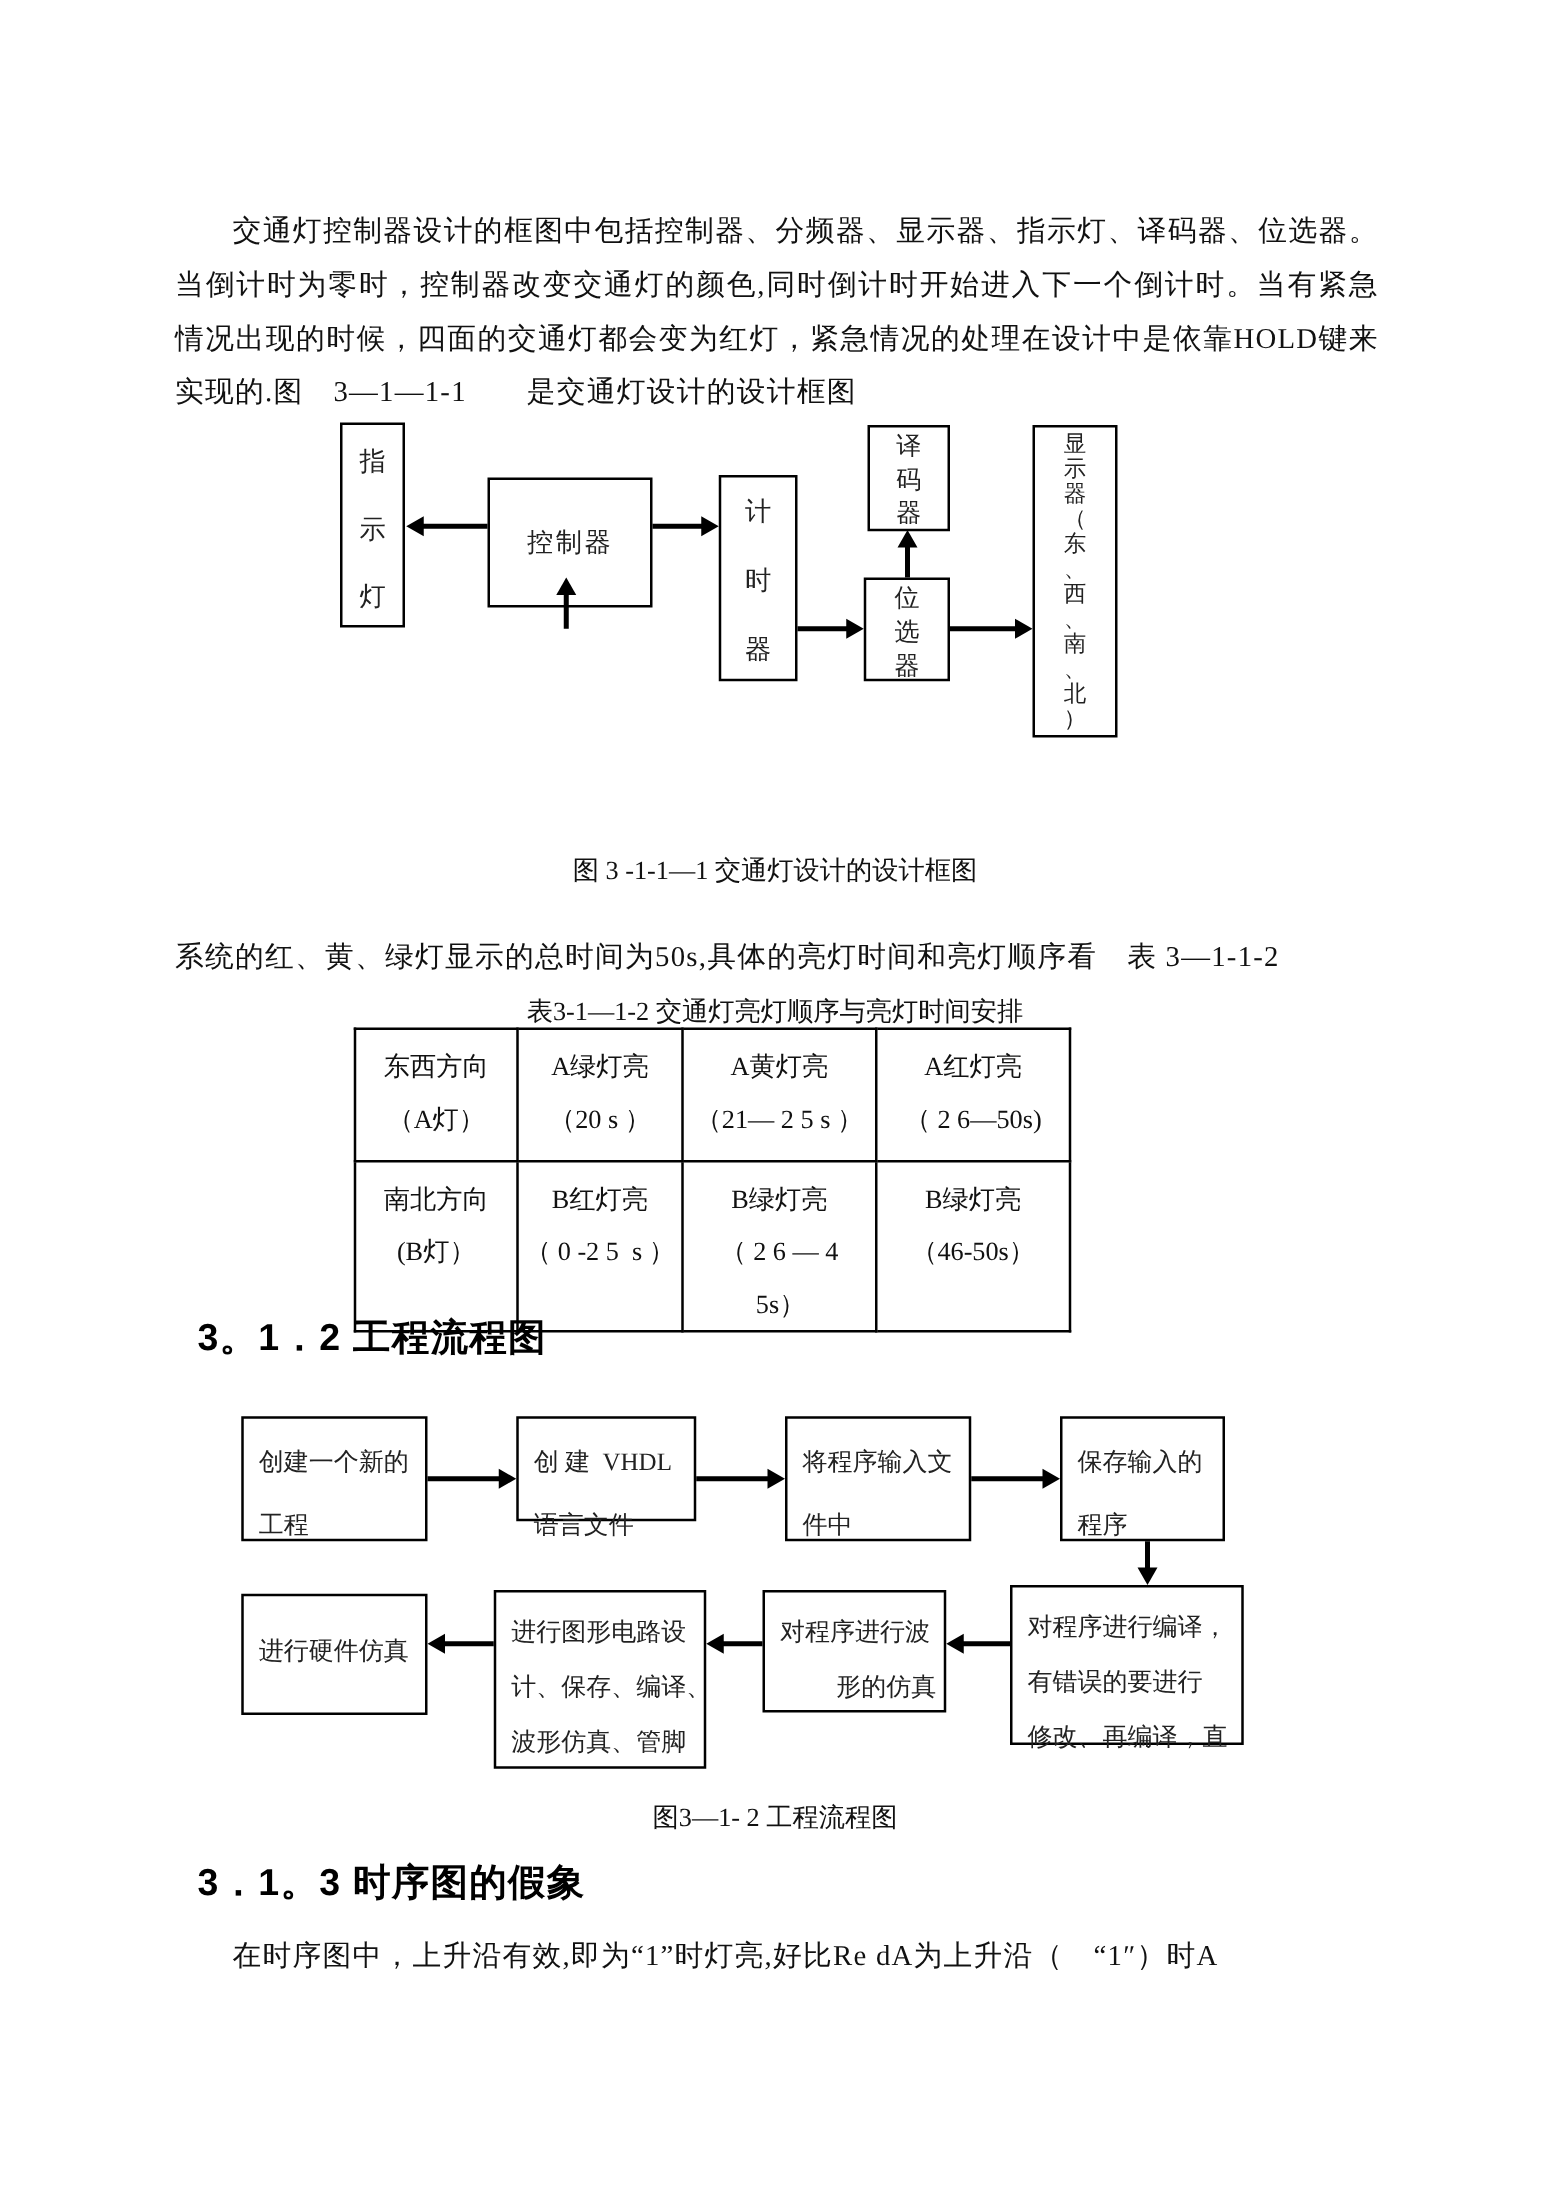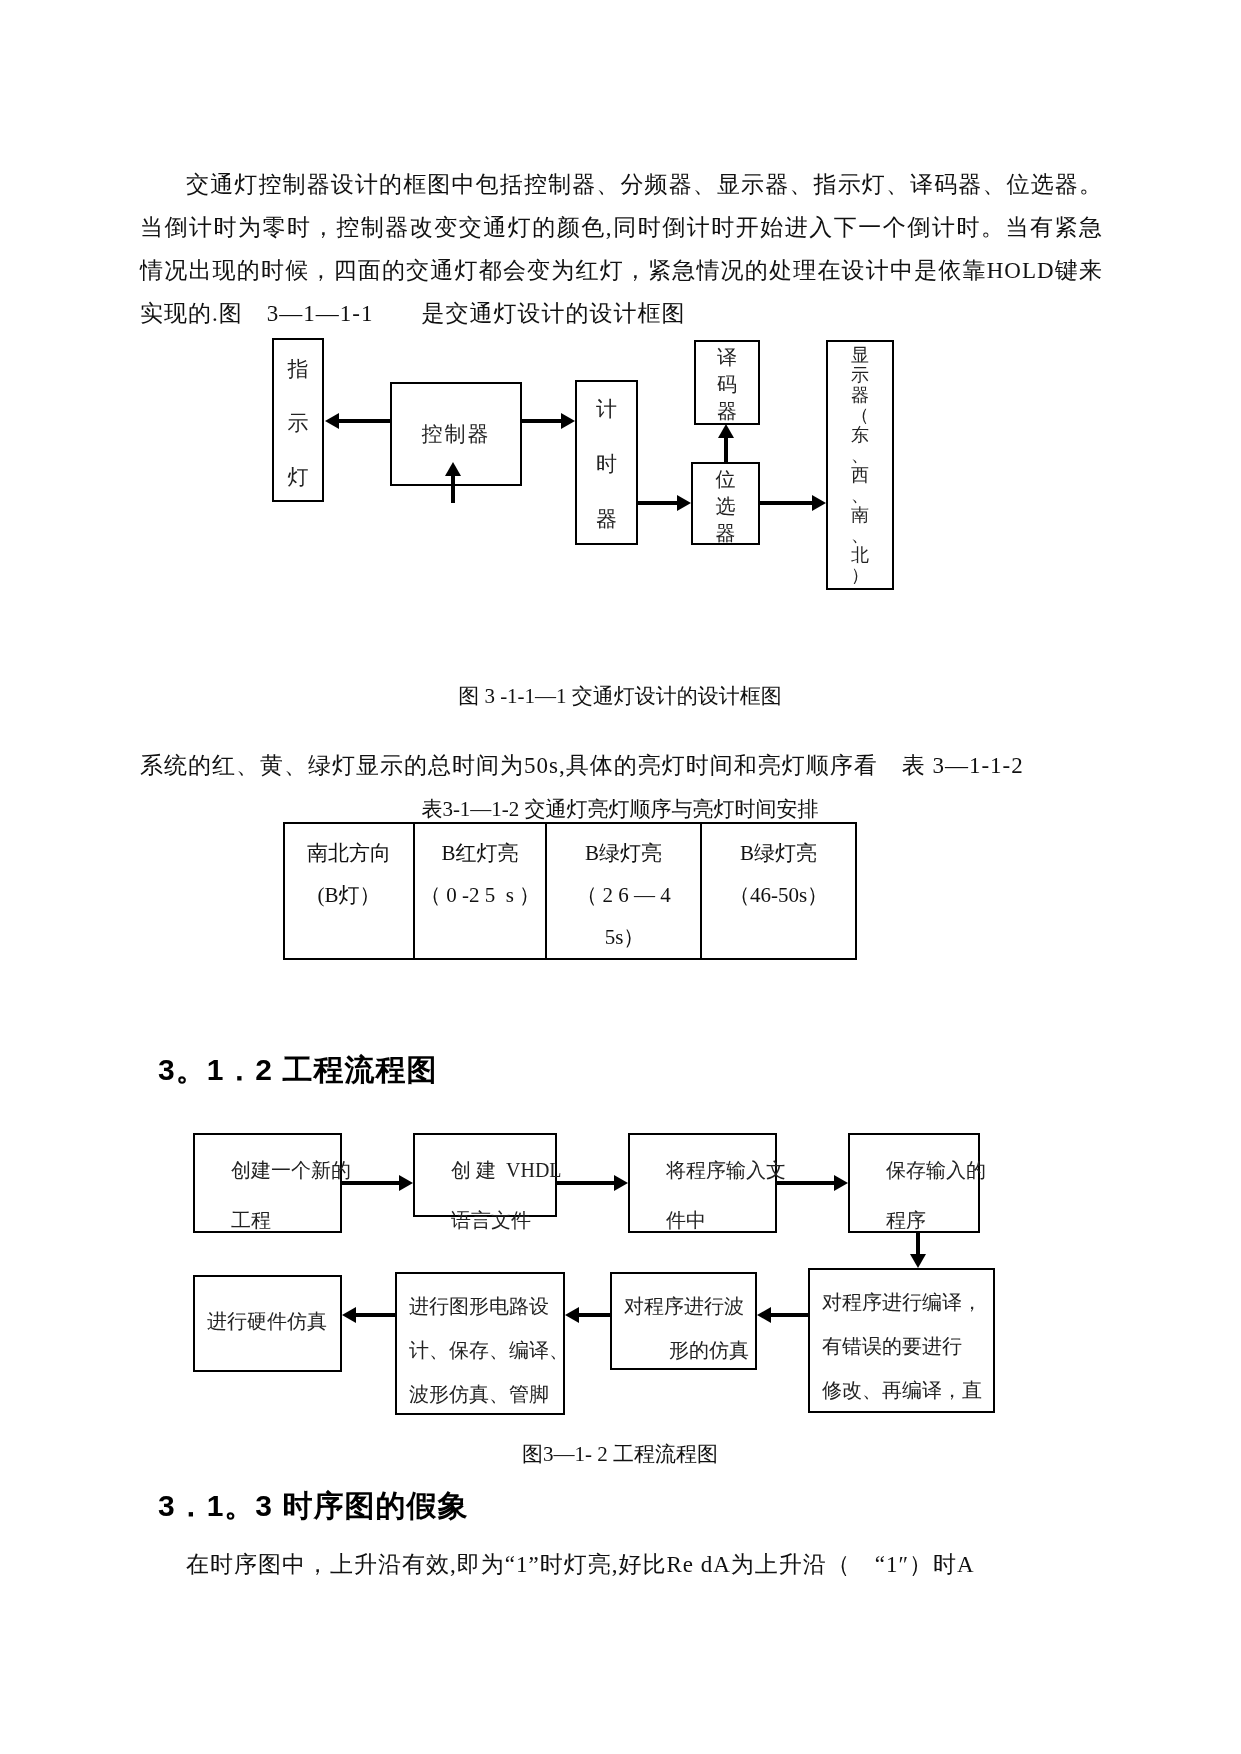--- a/index.html
+++ b/index.html
@@ -14,21 +14,21 @@
   .caption{position:absolute;left:170px;width:900px;text-align:center;font-size:21px;}
   .h{position:absolute;left:158px;margin:0;font-family:"Liberation Sans","DejaVu Sans",sans-serif;
      font-size:30px;font-weight:600;letter-spacing:1px;color:#000;}
   
   .dbox{position:absolute;border:2px solid #000;box-sizing:border-box;font-size:21px;color:#222;}
   .center{display:flex;align-items:center;justify-content:center;letter-spacing:2px;}
   .vtext{white-space:pre-line;text-align:center;}
   
   .fbox{position:absolute;border:2px solid #000;box-sizing:border-box;font-size:20px;
         padding:10px 6px 0 12px;color:#222;}
-  .fl{white-space:pre;line-height:50px;margin-left:24px;}
+  .fl{white-space:pre;line-height:50px;}
   .fl2{white-space:pre;line-height:44px;}
   .tcenter{text-align:right;}
   
   .shaft{position:absolute;background:#000;}
   .arrow-right::after{content:"";position:absolute;right:-13px;top:50%;transform:translateY(-50%);
       border-left:14px solid #000;border-top:8px solid transparent;border-bottom:8px solid transparent;}
   .arrow-left::before{content:"";position:absolute;left:-13px;top:50%;transform:translateY(-50%);
       border-right:14px solid #000;border-top:8px solid transparent;border-bottom:8px solid transparent;}
   .arrow-up::before{content:"";position:absolute;top:-13px;left:50%;transform:translateX(-50%);
       border-bottom:14px solid #000;border-left:8px solid transparent;border-right:8px solid transparent;}
@@ -95,20 +95,38 @@
 
   <div class="twrap">
     <table class="ttable">
       <colgroup>
           <col style="width:130px">
           <col style="width:132px">
           <col style="width:155px">
           <col style="width:155px">
         </colgroup>
       <tbody>
+          <tr style="height:106px">
+        <td>
+          <div class="tl">东西方向</div>
+          <div class="tl">（A灯）</div>
+        </td>
+        <td>
+          <div class="tl">A绿灯亮</div>
+          <div class="tl">（20 s ）</div>
+        </td>
+        <td>
+          <div class="tl">A黄灯亮</div>
+          <div class="tl">（21— 2 5 s ）</div>
+        </td>
+        <td>
+          <div class="tl">A红灯亮</div>
+          <div class="tl">（ 2 6—50s)</div>
+        </td>
+      </tr>
       <tr style="height:118px">
         <td>
           <div class="tl">南北方向</div>
           <div class="tl">(B灯）</div>
         </td>
         <td>
           <div class="tl">B红灯亮</div>
           <div class="tl">（ 0 -2 5  s ）</div>
         </td>
         <td>
@@ -142,21 +160,21 @@
   <div class="fbox" style="left:848px;top:1133px;width:132px;height:100px">
     <div class="fl">保存输入的</div>
     <div class="fl">程序</div>
   </div>
 
   <div class="shaft arrow-right" style="left:342px;top:1181px;width:58px;height:4px"></div>
   <div class="shaft arrow-right" style="left:557px;top:1181px;width:58px;height:4px"></div>
   <div class="shaft arrow-right" style="left:777px;top:1181px;width:58px;height:4px"></div>
   <div class="shaft arrow-down" style="left:916px;top:1233px;width:4px;height:22px"></div>
 
-  <div class="fbox" style="left:808px;top:1268px;width:187px;height:145px">
+  <div class="fbox" style="left:808px;top:1268px;width:187px;height:128px">
     <div class="fl2">对程序进行编译，</div>
     <div class="fl2">有错误的要进行</div>
     <div class="fl2">修改、再编译，直</div>
   </div>
   <div class="fbox" style="left:610px;top:1272px;width:147px;height:98px">
     <div class="fl2">对程序进行波</div>
     <div class="fl2 tcenter">形的仿真</div>
   </div>
   <div class="fbox" style="left:193px;top:1275px;width:149px;height:97px;padding-top:22px">
     <div class="fl2">进行硬件仿真</div>

